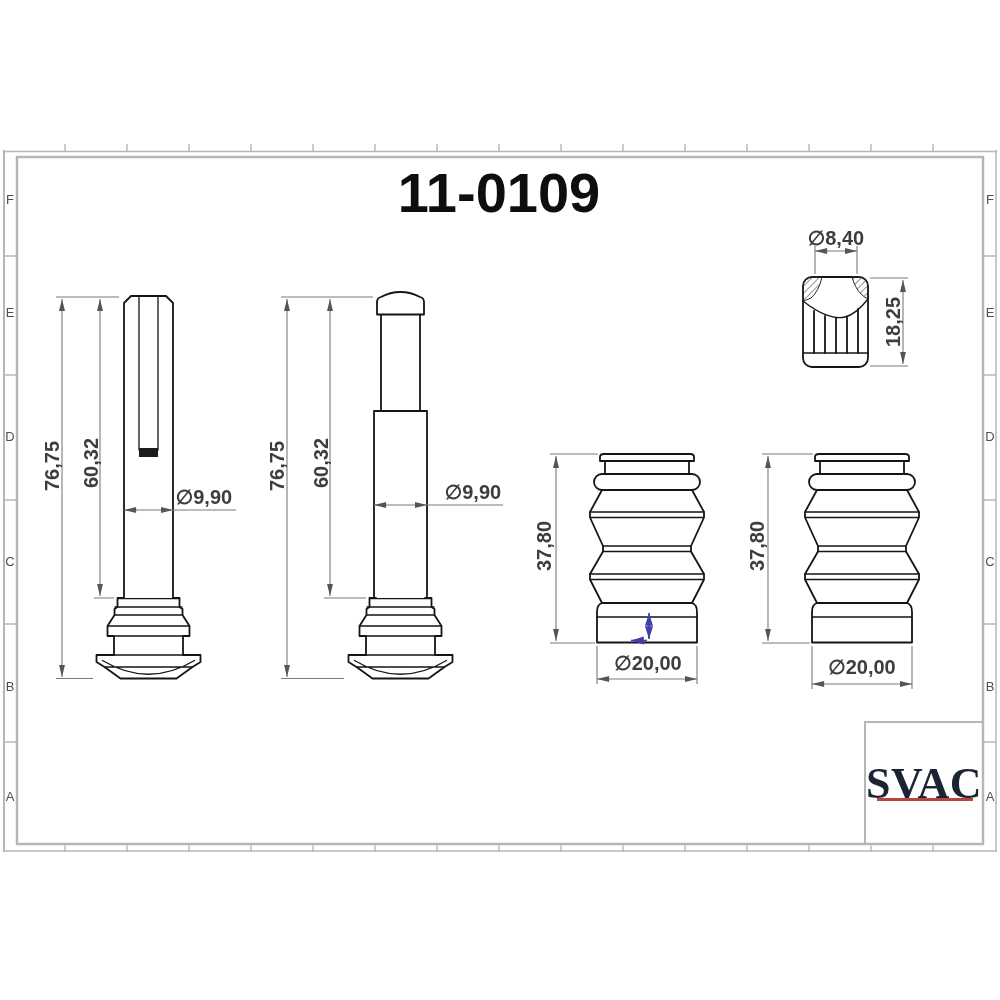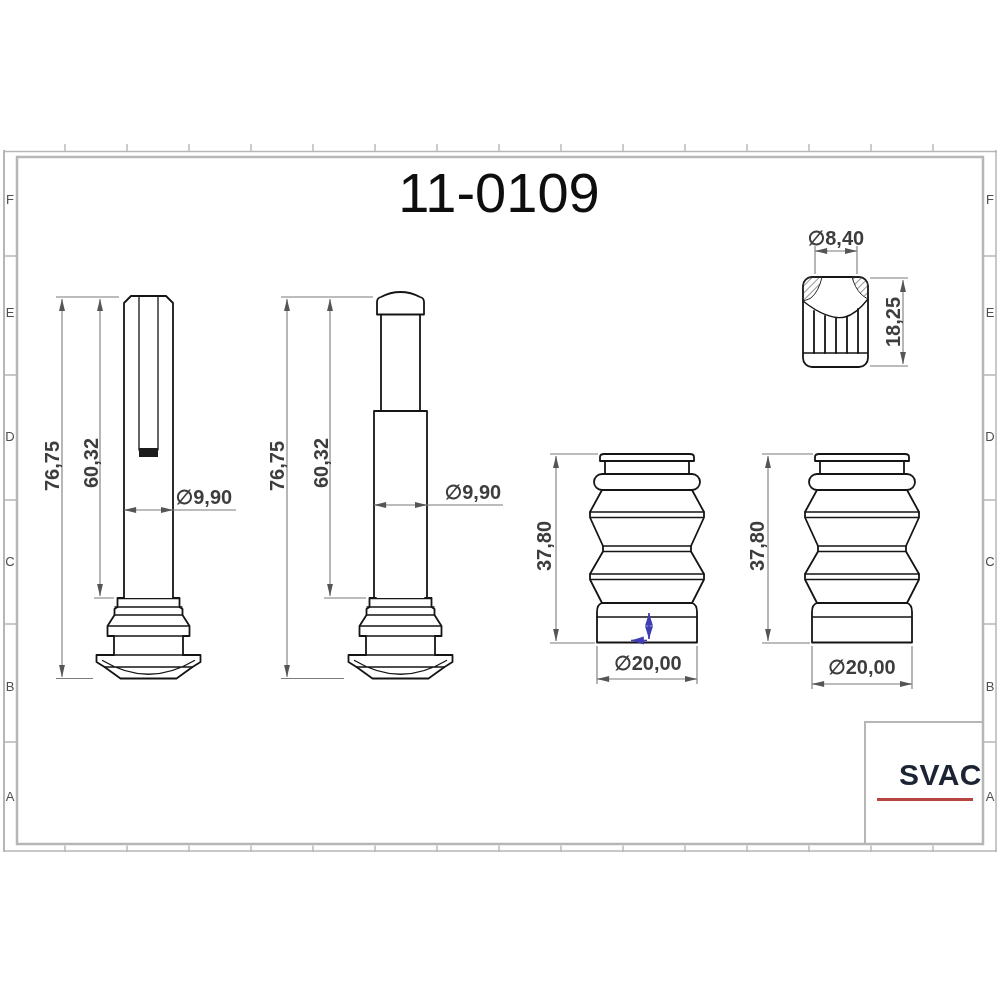--- a/index.html
+++ b/index.html
@@ -9,26 +9,26 @@
   
   .pl{fill:none;stroke:var(--part_line,#151515);stroke-width:1.8;stroke-linejoin:round;stroke-linecap:round;}
   .pl2{fill:none;stroke:var(--part_line,#151515);stroke-width:1.3;stroke-linejoin:round;stroke-linecap:round;}
   .dl{fill:none;stroke:var(--dim_line,#7b7b7b);stroke-width:1.1;}
   .bl{fill:none;stroke:var(--blue_annotation,#3e3db2);stroke-width:1.6;}
   .fr{fill:none;stroke:var(--frame,#b6b6b6);}
   .dt{fill:var(--dim_text,#3d3d3d);font-family:"Liberation Sans",sans-serif;
       font-size:20px;font-weight:600;}
   
   .title{position:absolute;left:297px;top:160px;width:404px;text-align:center;
-         font-size:56px;font-weight:400;color:#0e0e0e;letter-spacing:0px;}
+         font-size:56px;font-weight:700;color:#0e0e0e;letter-spacing:0px;}
   .rlabel{position:absolute;width:14px;text-align:center;font-size:13px;
           color:#4f4f4f;line-height:14px;}
-  .logo-text{position:absolute;left:866px;top:758px;width:116px;text-align:right;
-             font-size:30px;font-weight:800;letter-spacing:.5px;
-             color:var(--logo_navy,#1c2433);}
+  .logo-text{position:absolute;left:866px;top:758px;width:116px;text-align:left;
+             font-size:44px;font-weight:800;letter-spacing:.5px;
+             color:var(--logo_navy,#1c2433);font-family:Liberation Serif, serif;}
   .logo-underline{position:absolute;left:877px;top:798px;width:96px;height:3px;
                   background:var(--logo_red,#b5453e);}
 </style>
 </head>
 <body>
 
 <svg class="draw" width="1000" height="1000" viewBox="0 0 1000 1000">
   <defs>
     <marker id="me" markerWidth="12" markerHeight="7" refX="11" refY="3" orient="auto">
       <path d="M0,0.3 L11,3 L0,5.7 Z" fill="#555"></path>

